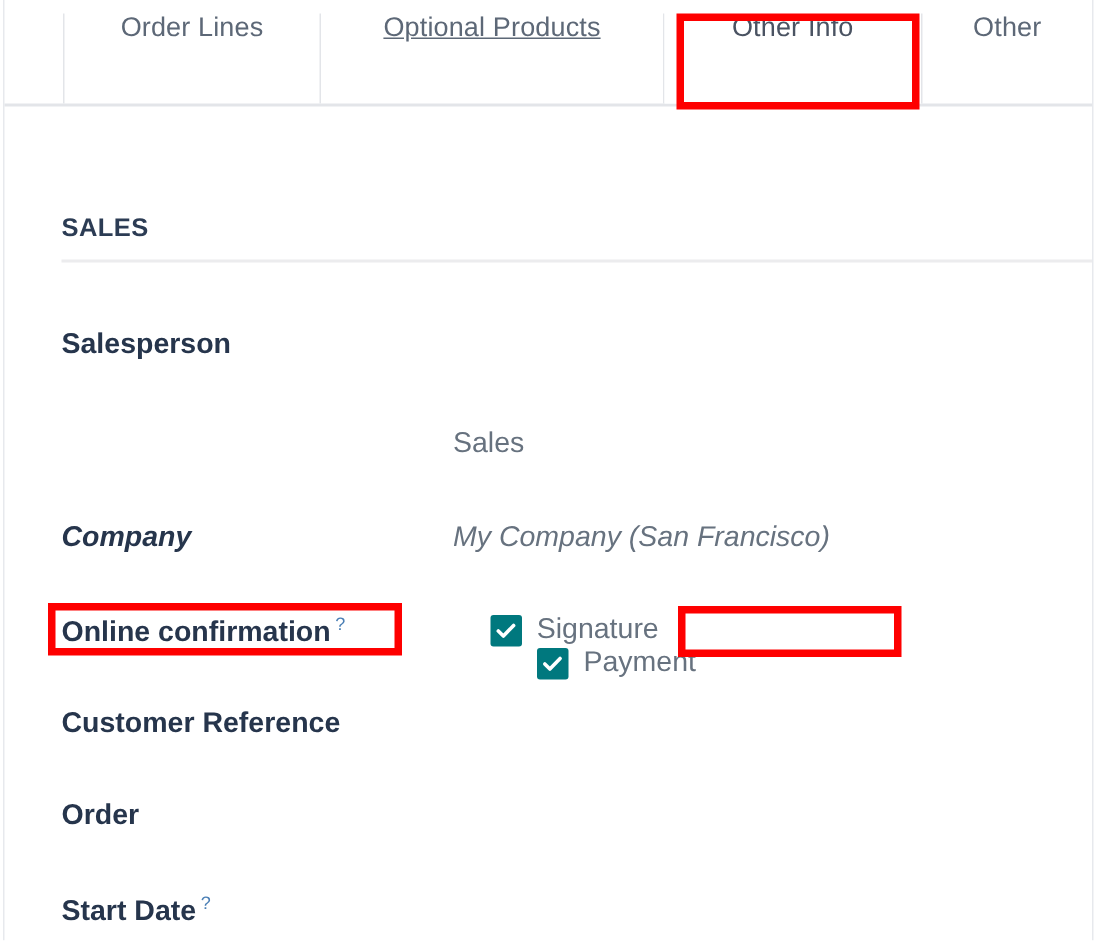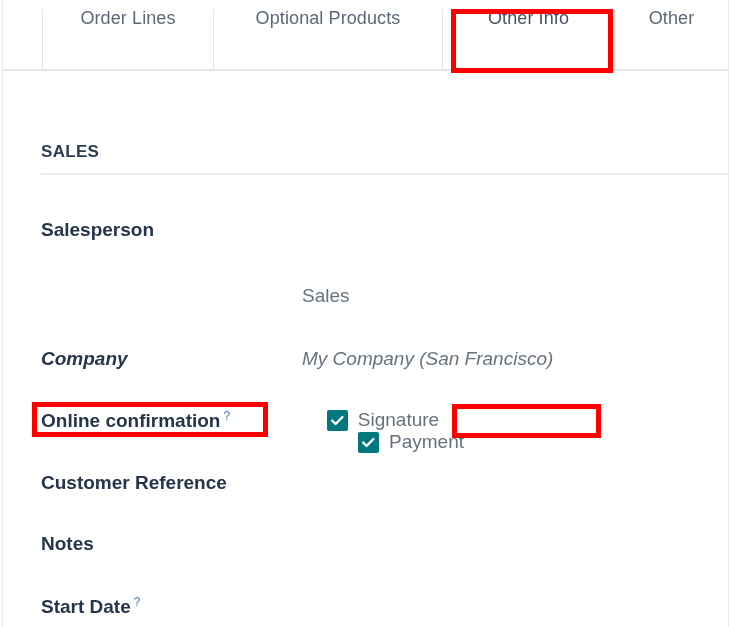--- a/index.html
+++ b/index.html
@@ -40,21 +40,21 @@
     letter-spacing: 0.1px;
     white-space: nowrap;
     box-sizing: border-box;
     background: transparent;
   }
   .tab-sep {
     position: absolute; top: 9px; width: 1px; height: 60px;
     background: #e3e5e9;
   }
   .tab-order-lines      { left: 43px;  width: 170px; }
-  .tab-optional         { left: 214px; width: 228px; }
+  .tab-optional         { left: 214px; width: 228px; text-decoration: underline; }
   .tab-other-info       { left: 443px; width: 171px; }
   .tab-notes            { left: 615px; width: 113px; }
   .tab-other-info.active { color: #4a5362; background:#ffffff; }
 
   
   .redbox {
     position: absolute;
     border: 5px solid #fe0000;
     box-sizing: border-box;
     background: transparent;
@@ -183,21 +183,21 @@
       <span>Online confirmation</span><span class="help-mark">?</span>
     </div>
   </div>
 
   <div class="row row-custref">
     <div class="row-label">Customer Reference</div>
     <div class="row-value"></div>
   </div>
 
   <div class="row row-tags">
-    <div class="row-label">Notes</div>
+    <div class="row-label">Order</div>
     <div class="row-value"></div>
   </div>
 
   <div class="row row-startdate">
     <div class="row-label">
       <span>Start Date</span><span class="help-mark">?</span>
     </div>
     <div class="row-value"></div>
   </div>
 

